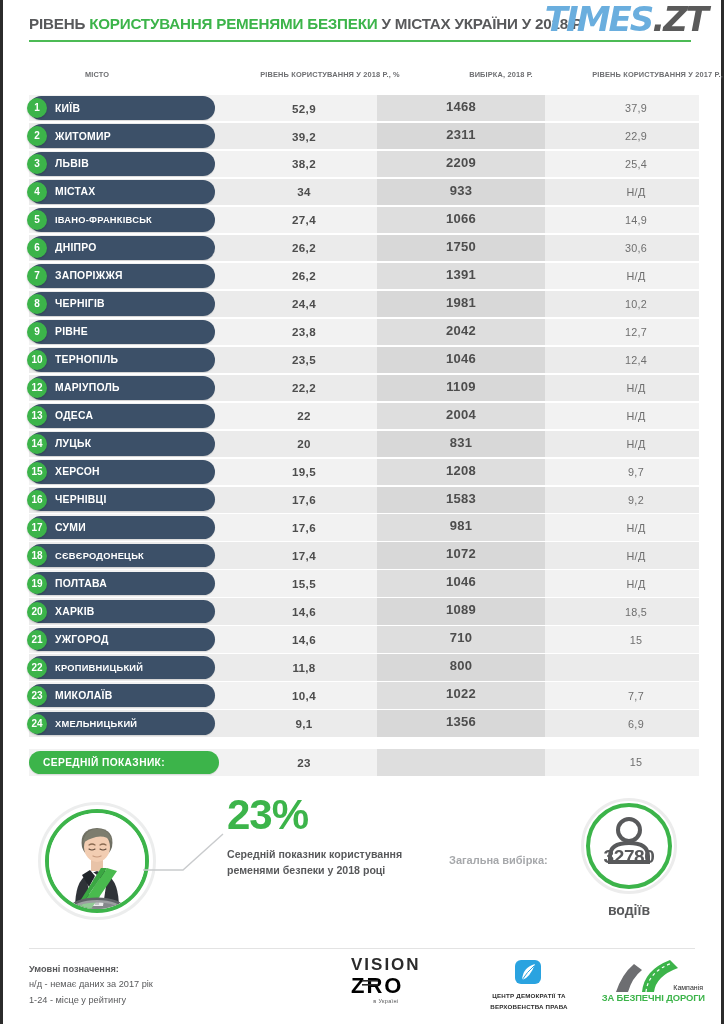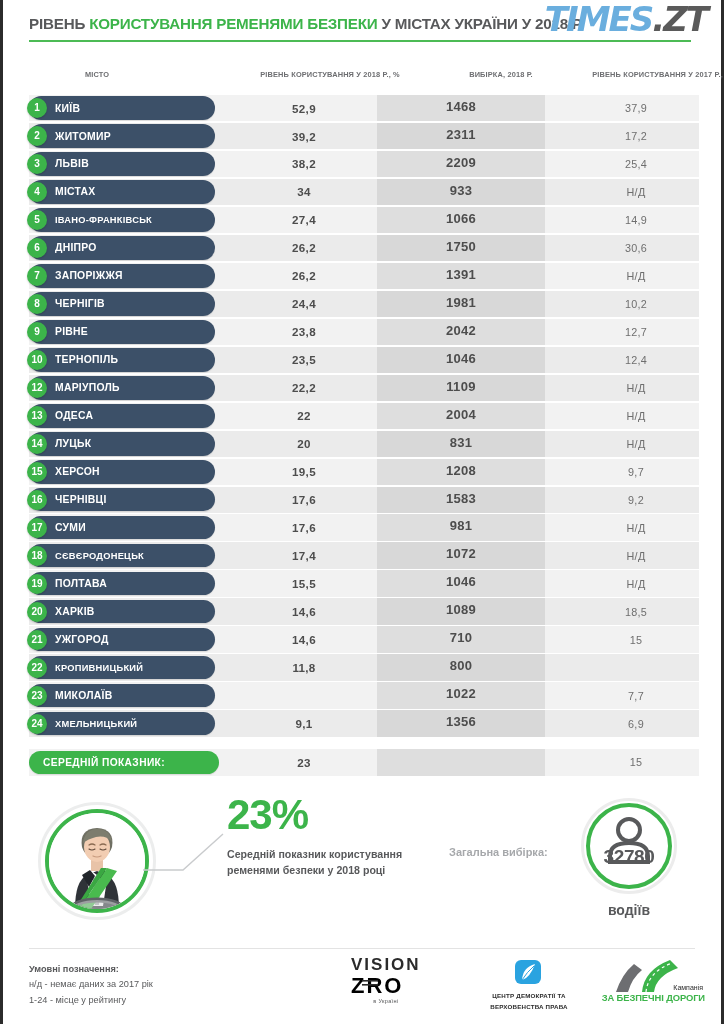--- a/index.html
+++ b/index.html
@@ -131,21 +131,21 @@
   .bigpct{
     position:absolute;left:224px;top:4px;
     font-size:42px;font-weight:bold;color:#3cb44a;letter-spacing:-1px;line-height:1;
   }
   .calltext{
     position:absolute;left:224px;top:56px;width:200px;
     font-size:10.6px;font-weight:bold;color:#58595b;line-height:1.55;
   }
 
   .totlabel{
-    position:absolute;left:446px;top:56px;
+    position:absolute;left:446px;top:64px;
     font-size:11px;color:#a6a8ab;font-weight:600;white-space:nowrap;
   }
   .tot-wrap{position:absolute;left:578px;top:8px;width:96px;height:96px;}
   .tot-outer{
     position:absolute;inset:0;border-radius:50%;
     background:#fff;border:3px solid #ececec;box-sizing:border-box;
   }
   .tot-green{
     position:absolute;left:5px;top:5px;width:86px;height:86px;
     border-radius:50%;border:4px solid #3cb44a;box-sizing:border-box;background:#fff;
@@ -208,21 +208,21 @@
         <div class="v2017">37,9</div>
       </div>
       <div class="row">
         <div class="stripe-b"></div>
         <div class="samp-band alt"></div>
         <div class="pill"></div>
         <div class="badge">2</div>
         <div class="city">ЖИТОМИР</div>
         <div class="v2018">39,2</div>
         <div class="vsample">2311</div>
-        <div class="v2017">17,2</div>
+        <div class="v2017">22,9</div>
       </div>
       <div class="row">
         <div class="stripe-a"></div>
         <div class="samp-band"></div>
         <div class="pill"></div>
         <div class="badge">3</div>
         <div class="city">ЛЬВІВ</div>
         <div class="v2018">38,2</div>
         <div class="vsample">2209</div>
         <div class="v2017">25,4</div>
@@ -405,20 +405,21 @@
         <div class="city small">КРОПИВНИЦЬКИЙ</div>
         <div class="v2018">11,8</div>
         <div class="vsample">800</div>
       </div>
       <div class="row">
         <div class="stripe-a"></div>
         <div class="samp-band"></div>
         <div class="pill"></div>
         <div class="badge">23</div>
         <div class="city">МИКОЛАЇВ</div>
+        <div class="v2018">10,4</div>
         <div class="vsample">1022</div>
         <div class="v2017">7,7</div>
       </div>
       <div class="row">
         <div class="stripe-b"></div>
         <div class="samp-band alt"></div>
         <div class="pill"></div>
         <div class="badge">24</div>
         <div class="city small">ХМЕЛЬНИЦЬКИЙ</div>
         <div class="v2018">9,1</div>

